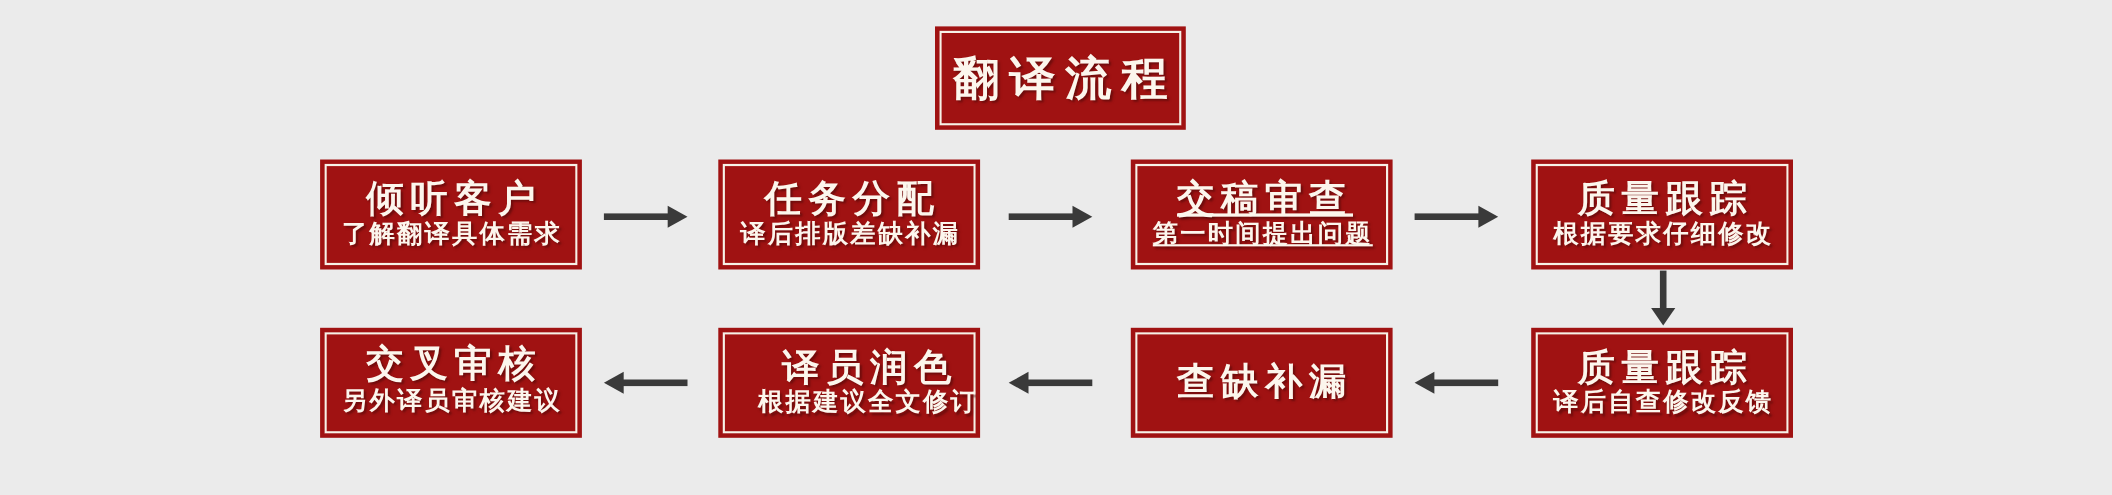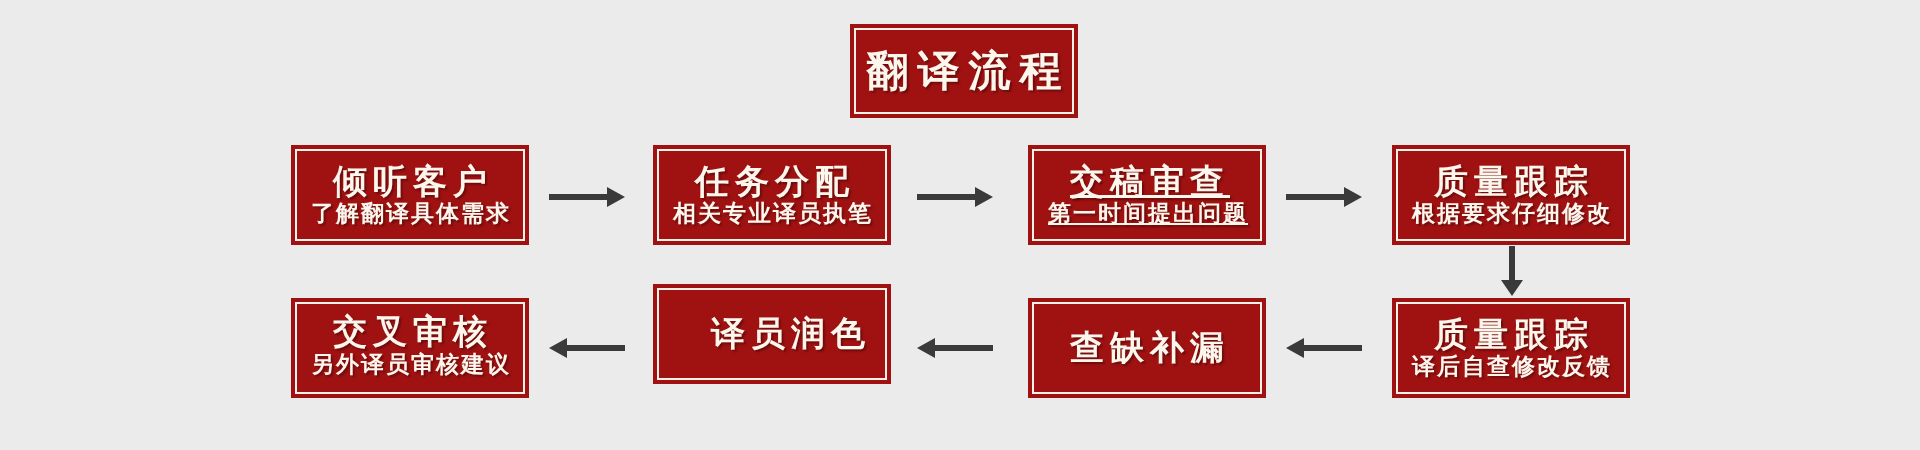--- a/index.html
+++ b/index.html
@@ -46,21 +46,21 @@
     font-size:23px;font-weight:bold;line-height:1.2;
     letter-spacing:2px;text-indent:2px;white-space:nowrap;
     margin-top:0;
   }
   .b1{left:295px;top:149px;}
   .b2{left:657px;top:149px;text-align:center;}
   .b3{left:1032px;top:149px;text-decoration:underline;}
   .b4{left:1396px;top:149px;}
   .b5{left:1396px;top:302px;}
   .b6{left:1032px;top:302px;justify-content:center;}
-  .b7{left:657px;top:288px;padding-left:32px;}
+  .b7{left:657px;top:302px;padding-left:32px;}
   .b8{left:295px;top:302px;font-family:Liberation Mono, monospace;}
 
   
   .arrow-h{position:absolute;width:76px;height:20px;}
   .arrow-h .shaft{position:absolute;top:7px;height:6px;background:var(--arrow-gray);}
   .arrow-h .head{position:absolute;top:0;width:0;height:0;
     border-top:10px solid transparent;border-bottom:10px solid transparent;}
   .arrow-right .shaft{left:0;right:15px;}
   .arrow-right .head{right:0;border-left:18px solid var(--arrow-gray);}
   .arrow-left  .shaft{right:0;left:15px;}
@@ -91,21 +91,21 @@
     <div class="box-sub">了解翻译具体需求</div>
   </div>
 
   <div class="arrow-h arrow-right ar1">
     <div class="shaft"></div>
       <div class="head"></div>
   </div>
 
   <div class="plaque box b2">
     <div class="box-title">任务分配</div>
-    <div class="box-sub">相关专业译员执笔</div>
+    <div class="box-sub">译后排版差缺补漏</div>
   </div>
 
   <div class="arrow-h arrow-right ar2">
     <div class="shaft"></div>
       <div class="head"></div>
   </div>
 
   <div class="plaque box b3">
     <div class="box-title">交稿审查</div>
     <div class="box-sub">第一时间提出问题</div>
@@ -140,20 +140,21 @@
     <div class="box-title">查缺补漏</div>
   </div>
 
   <div class="arrow-h arrow-left al2">
     <div class="shaft"></div>
       <div class="head"></div>
   </div>
 
   <div class="plaque box b7">
     <div class="box-title">译员润色</div>
+    <div class="box-sub">根据建议全文修订</div>
   </div>
 
   <div class="arrow-h arrow-left al3">
     <div class="shaft"></div>
       <div class="head"></div>
   </div>
 
   <div class="plaque box b8">
     <div class="box-title">交叉审核</div>
     <div class="box-sub">另外译员审核建议</div>

